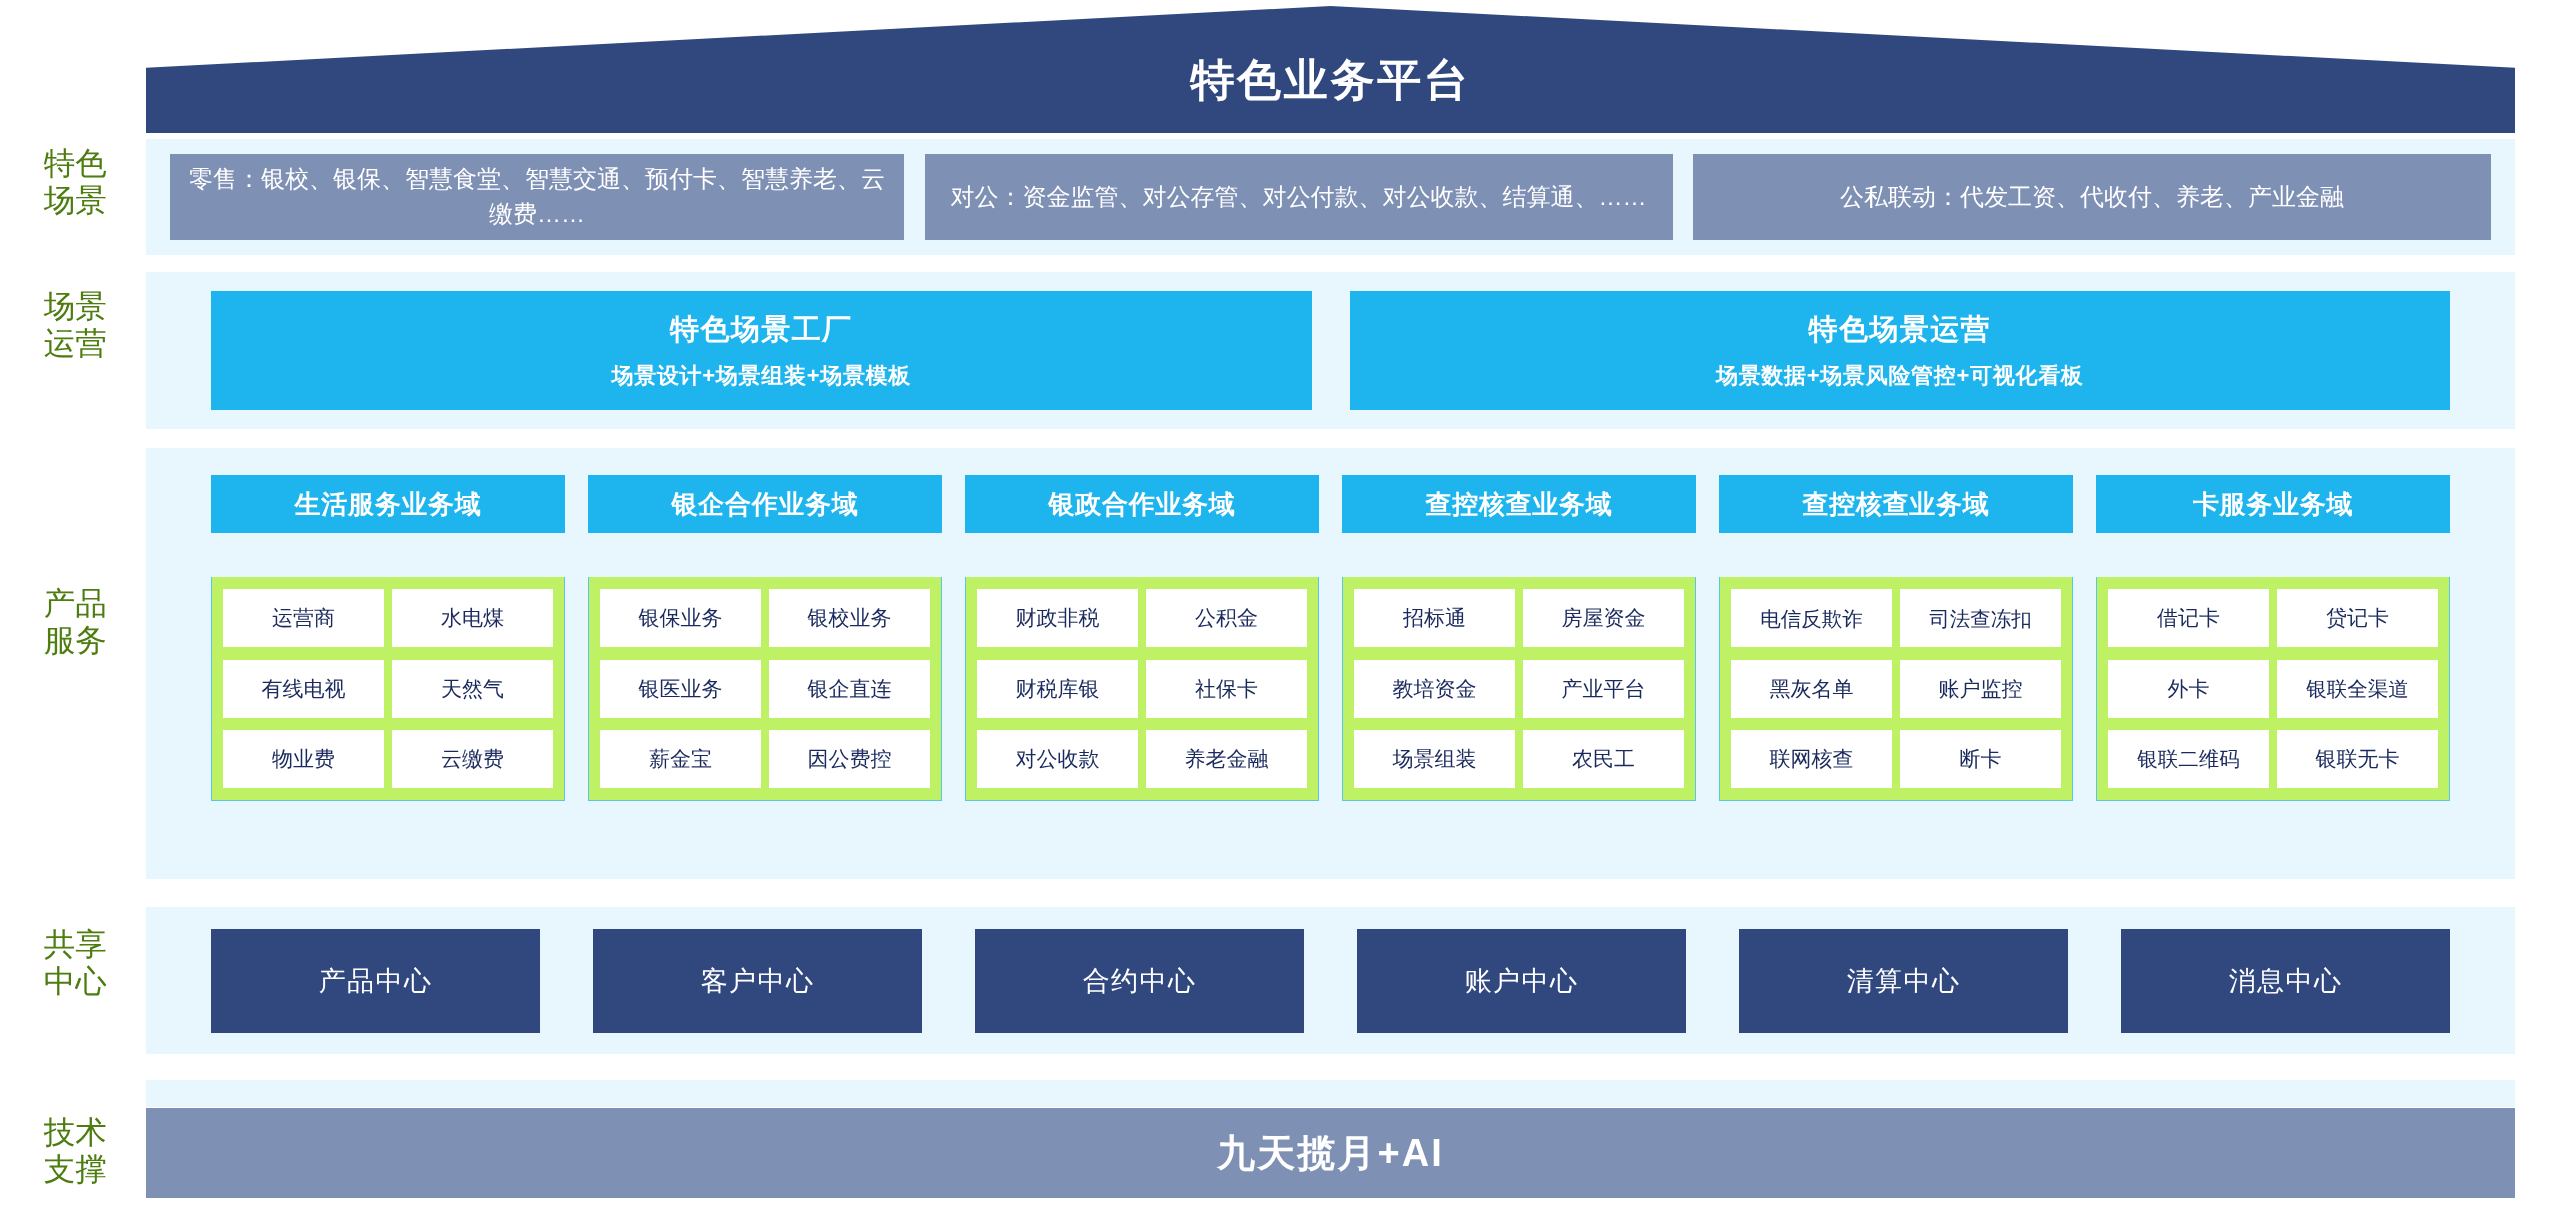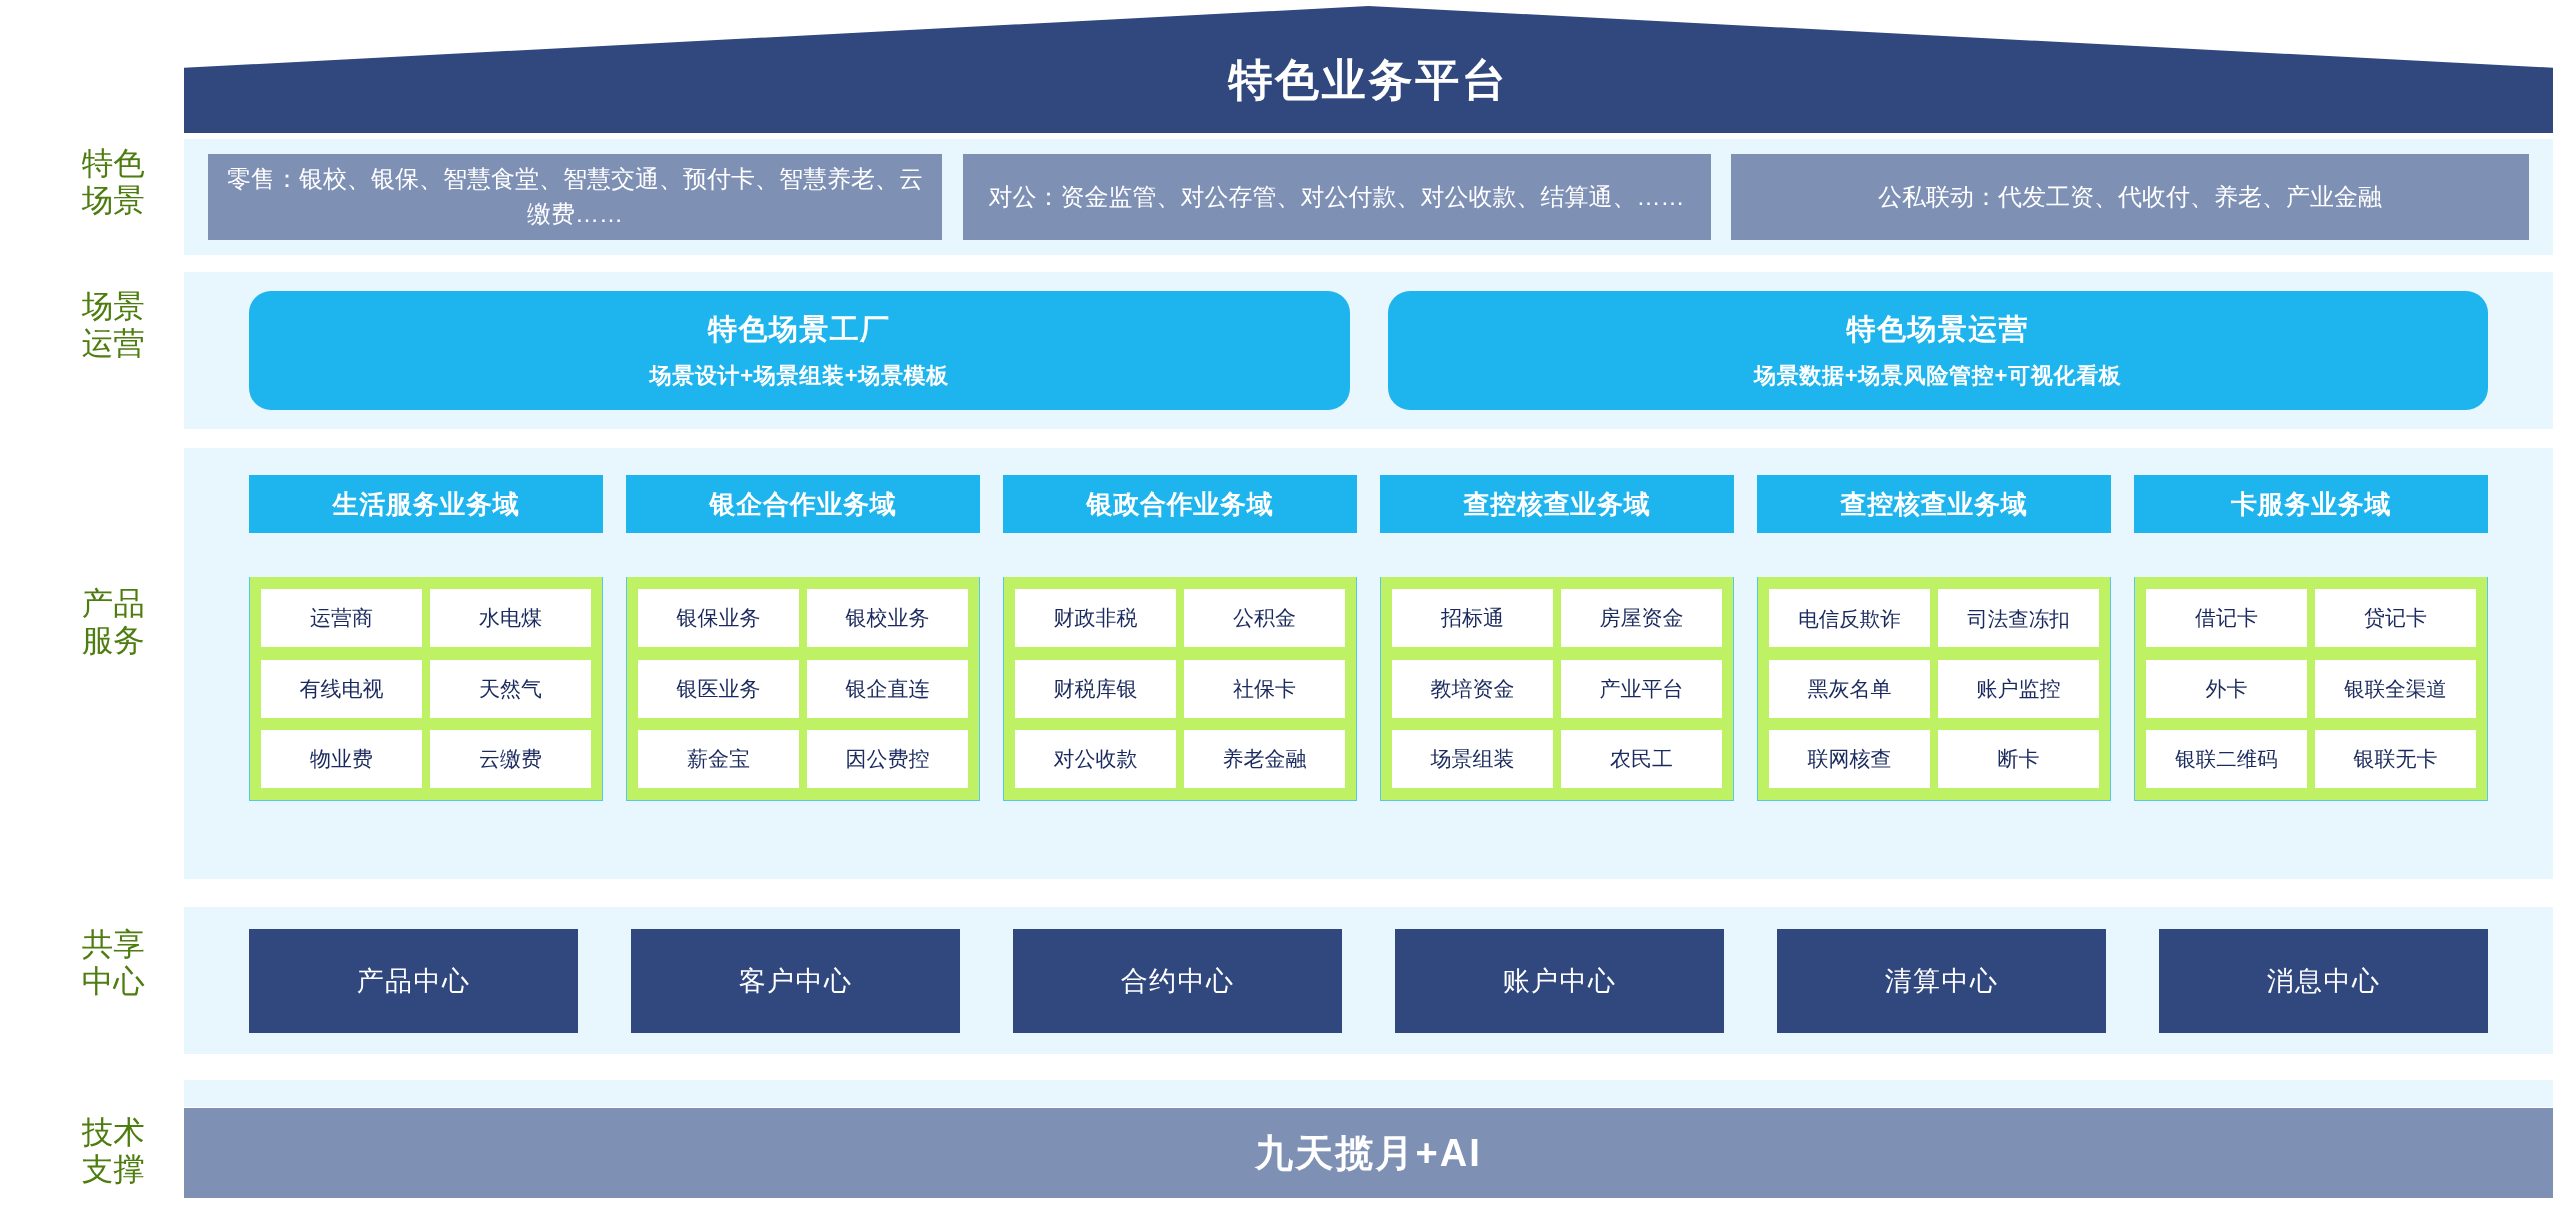--- a/index.html
+++ b/index.html
@@ -4,21 +4,21 @@
 <title>特色业务平台</title>
 <style>
   html,body{margin:0;padding:0;}
   body{
     width:2576px;height:1232px;
     background:#ffffff;
     font-family:"Liberation Sans","DejaVu Sans",sans-serif;
     color:#1b2a5e;
     overflow:hidden;
   }
-  .page{position:relative;width:2296px;height:1232px;margin-left:38px;}
+  .page{position:relative;width:2296px;height:1232px;}
 
   
   .roof{
     position:absolute;left:146px;top:5.5px;width:2369px;height:127px;
   }
   .roof svg{display:block;width:100%;height:100%;}
   .roof-title{
     position:absolute;left:0;top:36px;width:100%;
     text-align:center;
     font-size:44px;font-weight:bold;color:#ffffff;
@@ -57,21 +57,21 @@
 
   
   #row-operation .panel{top:272px;height:157px;}
   .op-wrap{
     position:absolute;left:146px;top:272px;width:2369px;height:157px;
     display:flex;align-items:center;gap:38px;padding:0 65px;box-sizing:border-box;
   }
   .op-box{
     flex:1 1 0;background:#1eb4ed;color:#ffffff;
     height:119px;box-sizing:border-box;
-    display:flex;flex-direction:column;align-items:center;justify-content:center;border-radius:22px;
+    display:flex;flex-direction:column;align-items:center;justify-content:center;
   }
   .op-title{font-size:29px;font-weight:bold;letter-spacing:1.4px;margin-bottom:11px;}
   .op-sub{font-size:22px;font-weight:bold;letter-spacing:0.7px;}
 
   
   #row-product .panel{top:448px;height:431px;}
   .prod-wrap{
     position:absolute;left:146px;top:448px;width:2369px;height:431px;
     display:flex;align-items:flex-start;gap:23px;padding:27px 65px 0 65px;box-sizing:border-box;
   }

